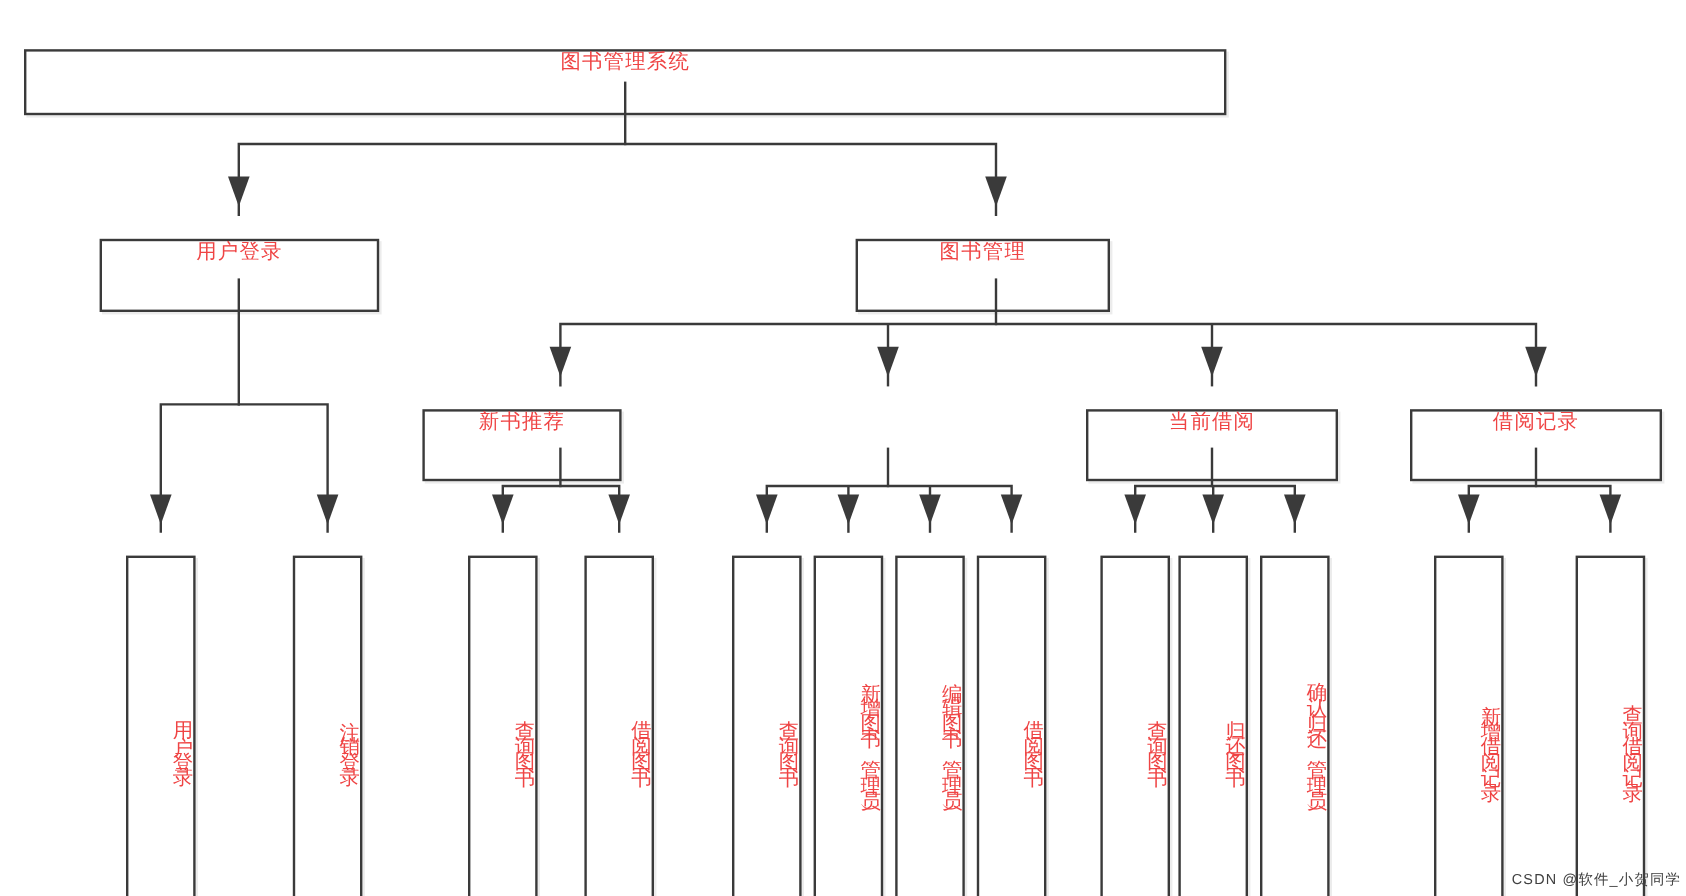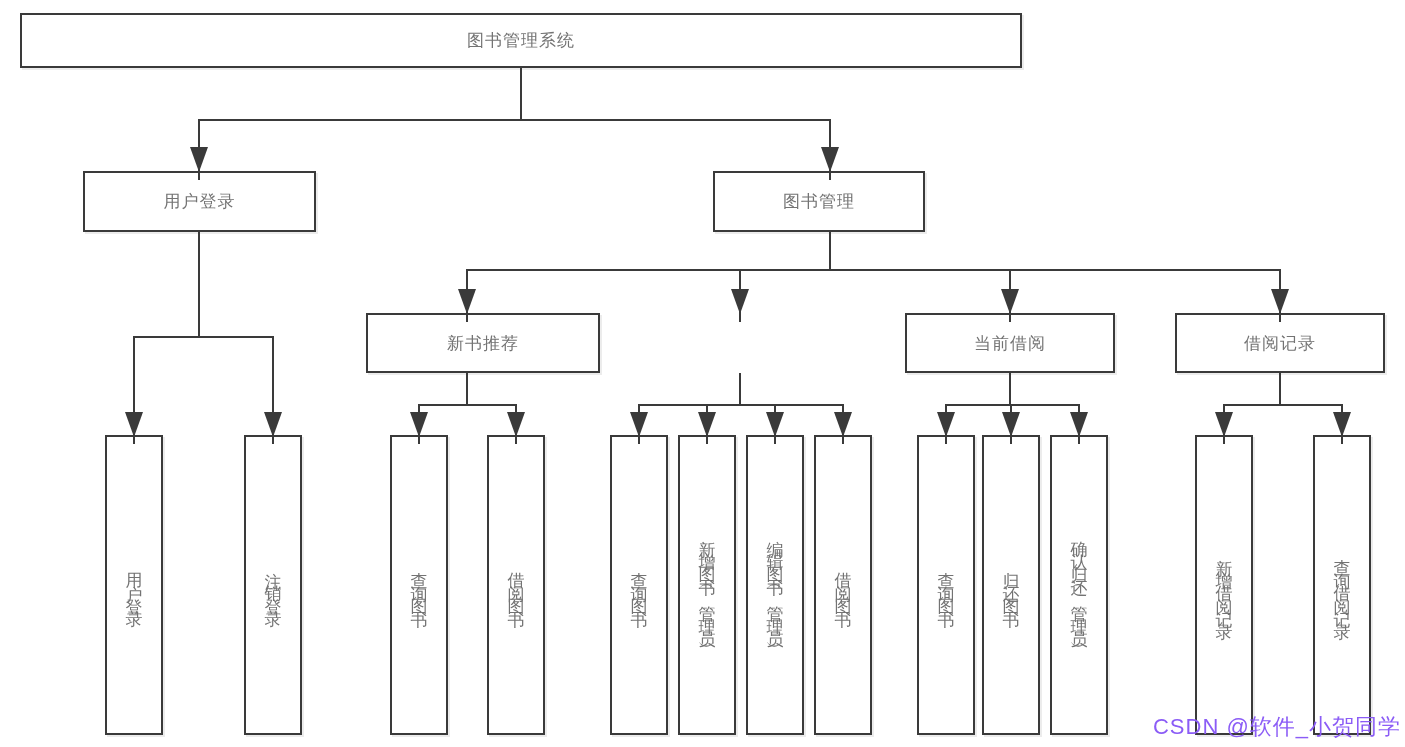--- a/index.html
+++ b/index.html
@@ -3,53 +3,54 @@
 <meta charset="utf-8">
 <style>
   html,body{margin:0;padding:0;background:#ffffff;}
   .stage{
     position:relative;width:1405px;height:747px;background:#ffffff;overflow:hidden;
     font-family:"Liberation Sans","DejaVu Sans",sans-serif;
   }
   .node{
     position:absolute;box-sizing:border-box;background:#ffffff;
     border:2px solid #3a3a3a;
-    display:flex;align-items:center;justify-content:center;
-    color:#737373;font-size:17px;letter-spacing:1px;line-height:1;
+    display:flex;justify-content:center;
+    color:#ef4444;font-size:17px;letter-spacing:1px;line-height:1;
     box-shadow:2px 2px 0 rgba(150,150,150,0.18);
+    margin-top:28px;
   }
   .node.v{
     writing-mode:vertical-rl;letter-spacing:13px;
   }
   .wires{
     position:absolute;left:0;top:0;pointer-events:none;
   }
   .watermark{
     position:absolute;right:4px;bottom:5px;
-    color:#8b5cf6;font-size:22px;letter-spacing:1px;
+    color:#404040;font-size:12px;letter-spacing:1px;
     white-space:nowrap;z-index:5;
   }
 </style>
 </head>
 <body>
 
 <div class="stage">
 
   <div class="node h" style="left:20px;top:13px;width:1002px;height:55px">
     <span>图书管理系统</span>
   </div>
 
   <div class="node h" style="left:83px;top:171px;width:233px;height:61px">
     <span>用户登录</span>
   </div>
   <div class="node h" style="left:713px;top:171px;width:212px;height:61px">
     <span>图书管理</span>
   </div>
 
-  <div class="node h" style="left:366px;top:313px;width:234px;height:60px">
+  <div class="node h" style="left:352px;top:313px;width:166px;height:60px">
     <span>新书推荐</span>
   </div>
   <div class="node h" style="left:905px;top:313px;width:210px;height:60px">
     <span>当前借阅</span>
   </div>
   <div class="node h" style="left:1175px;top:313px;width:210px;height:60px">
     <span>借阅记录</span>
   </div>
 
   <div class="node v" style="left:105px;top:435px;width:58px;height:300px">

